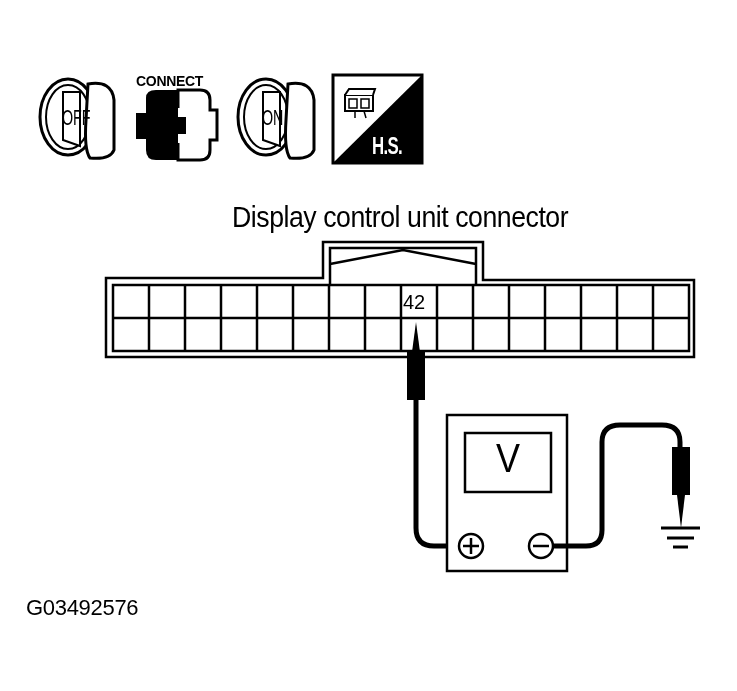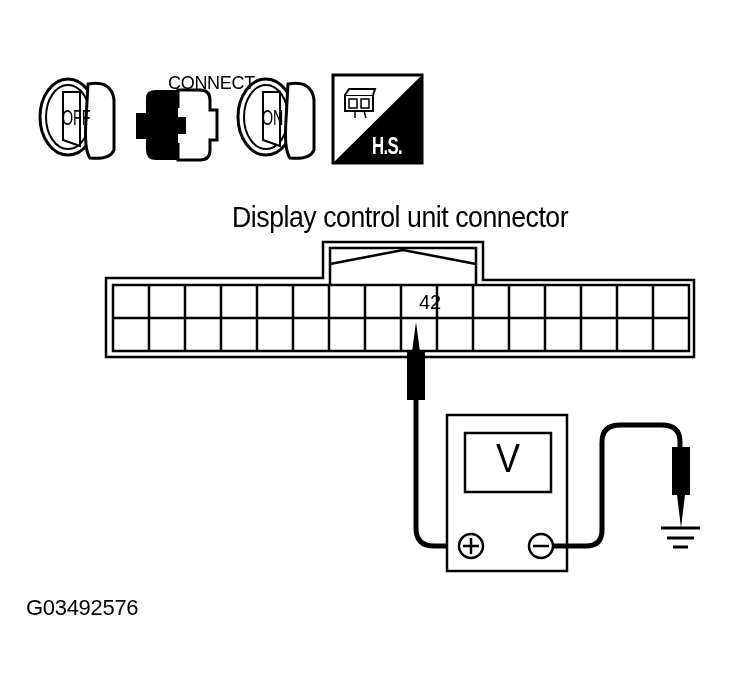--- a/index.html
+++ b/index.html
@@ -1,19 +1,19 @@
 <!DOCTYPE html>
 <html><head>
 <meta charset="utf-8">
 <style>
   html, body { margin: 0; padding: 0; background: #ffffff; }
   body { width: 737px; height: 691px; position: relative; overflow: hidden; font-family: "Liberation Sans", sans-serif; color: #000; }
   svg { position: absolute; left: 0; top: 0; }
   .title { position: absolute; left: 0; width: 800px; top: 201px; text-align: center; font-size: 29px; letter-spacing: -0.5px; transform: scaleX(0.92); transform-origin: 401px 0; }
-  .connect-label { position: absolute; left: 136px; top: 73px; font-size: 18px; font-weight: normal; letter-spacing: -0.3px; margin-left: 32px; }
+  .connect-label { position: absolute; left: 136px; top: 73px; font-size: 14px; font-weight: bold; letter-spacing: -0.3px; }
   .code { position: absolute; left: 26px; top: 595px; font-size: 22px; letter-spacing: -0.3px; }
   .pin-label { position: absolute; font-size: 20px; text-align: center; width: 36px; }
   .v-label { position: absolute; left: 465px; top: 436px; width: 86px; text-align: center; font-size: 40px; transform: scaleX(0.9); }
   .hs-label { position: absolute; left: 372px; top: 132px; font-size: 24px; font-weight: bold; color: #fff; transform: scaleX(0.7); transform-origin: 0 0; letter-spacing: -1px; }
   .key-text { position: absolute; font-size: 22px; transform: scaleX(0.65); transform-origin: 0 0; }
 </style>
 </head>
 <body>
 
 <svg width="737" height="691" viewBox="0 0 737 691">
@@ -116,17 +116,17 @@
   </g>
 </svg>
 
 <div class="key-text" style="left:62px; top:105px;">OFF</div>
 <div class="connect-label">CONNECT</div>
 <div class="key-text" style="left:262px; top:105px;">ON</div>
 <div class="hs-label">H.S.</div>
 
 <div class="title">Display control unit connector</div>
 
-<div class="pin-label" style="left:401px; top:291px;padding-left:11px;">42</div>
+<div class="pin-label" style="left:385px; top:291px;padding-left:11px;">42</div>
 
 <div class="v-label">V</div>
 
 <div class="code">G03492576</div>
 
 </body></html>

